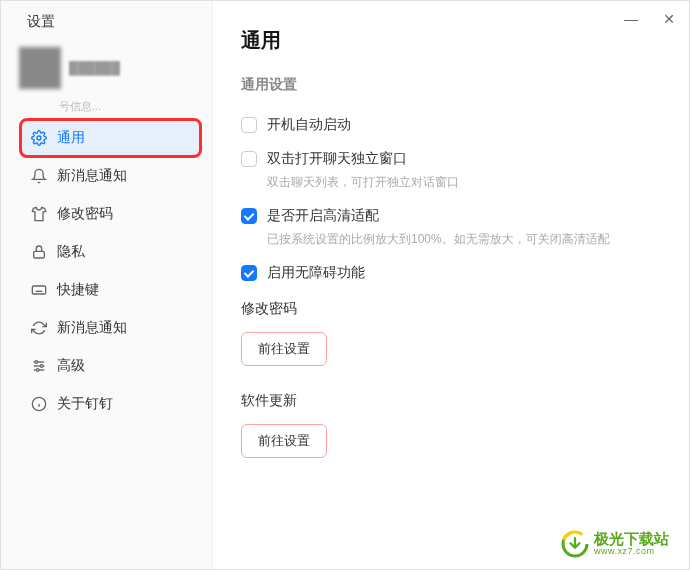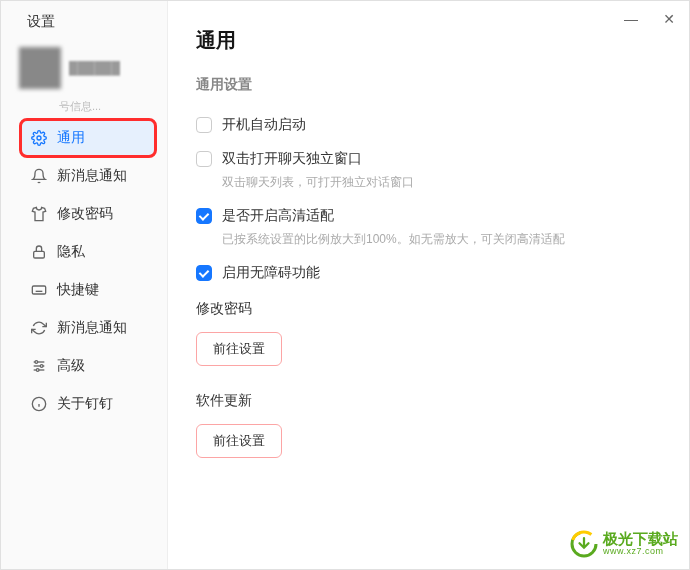--- a/index.html
+++ b/index.html
@@ -11,21 +11,21 @@
     body {
       width: 690px;
       height: 570px;
       background: #fff;
       display: flex;
       overflow: hidden;
       border: 1px solid #e0e0e0;
       position: relative;
     }
     .sidebar {
-      width: 167px;
+      width: 212px;
       background: #fafafa;
       border-right: 1px solid #eee;
       padding-left: 8px;
       display: flex;
       flex-direction: column;
       position: relative;
     }
     .sidebar-title {
       padding: 12px 16px 8px 18px;
       font-size: 14px;
@@ -177,21 +177,21 @@
       border: 1px solid #fca5a5;
       border-radius: 6px;
       font-size: 13px;
       color: #333;
       background: #fff;
       cursor: pointer;
       margin-bottom: 8px;
     }
     .watermark {
       position: absolute;
-      right: 11px;
+      right: 20px;
       bottom: 10px;
       display: flex;
       align-items: center;
       gap: 4px;
     }
     .watermark-logo {
       width: 30px;
       height: 30px;
     }
     .watermark-text {

